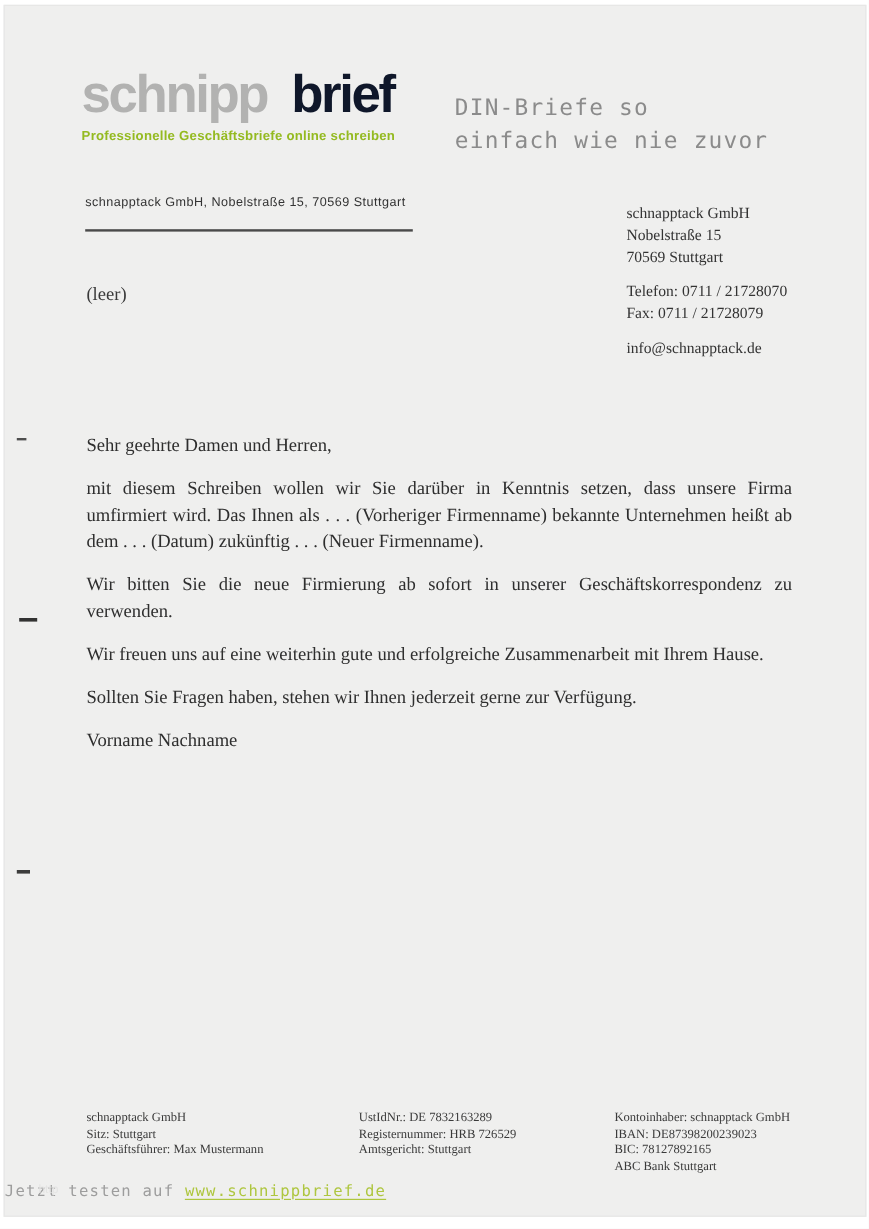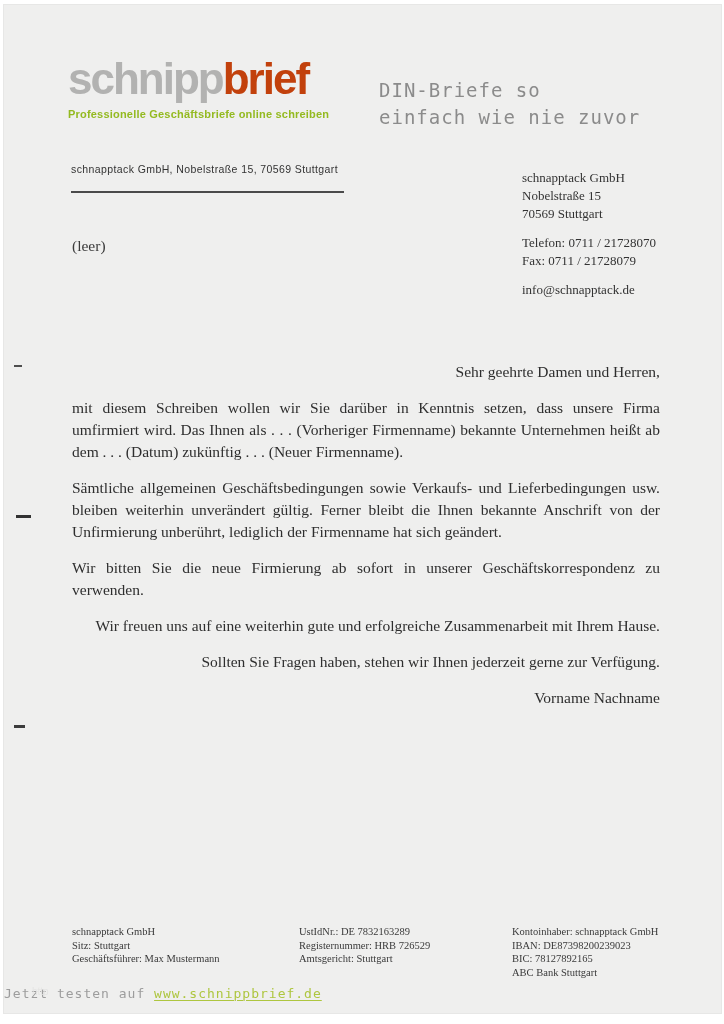--- a/index.html
+++ b/index.html
@@ -11,21 +11,21 @@
     position:absolute;top:4px;left:3px;right:2px;bottom:10px;
     background:#efefee;border:1px solid #e7e7e6;box-sizing:border-box;
   }
   
   .logo{position:absolute;left:64px;top:52px;}
   .logo-text{
     font-family:"Liberation Sans", sans-serif;font-weight:bold;
     font-size:44px;letter-spacing:-2px;line-height:44px;
   }
   .logo-gray{color:#b2b2b1;}
-  .logo-green{color:#c2410c;}
+  .logo-green{color:#0f172a;margin-left:20px;}
   .tagline{
     font-family:"Liberation Sans", sans-serif;font-weight:bold;
     font-size:11px;color:#94ba20;margin-top:7px;letter-spacing:.2px;
   }
   .slogan{
     position:absolute;left:349px;top:72px;
     font-family:"DejaVu Sans Mono", monospace;
     font-size:19px;line-height:27px;color:#8b8b8b;letter-spacing:1px;margin-left:26px;
   }
   
@@ -49,21 +49,21 @@
   .fold-mark{position:absolute;background:#4e4e4e;}
   .fold-top{left:10px;top:360px;width:8px;height:2px;}
   .fold-middle{left:12px;top:510px;width:15px;height:3px;background:#323232;}
   .fold-bottom{left:10px;top:720px;width:11px;height:3px;background:#3c3c3c;}
   
   .letter-body{
     position:absolute;left:68px;top:356px;width:588px;
     font-size:15.5px;line-height:22px;color:#2e2e2e;
   }
   .letter-body p{margin:0 0 14px;text-align:justify;}
-  .letter-body p.no-justify{text-align:right;}
+  .letter-body p.no-justify{text-align:left;}
   
   .foot{
     position:absolute;top:920px;left:0;width:100%;
     font-size:10.5px;line-height:13.5px;color:#3a3a3a;
   }
   .foot .col{position:absolute;top:0;white-space:nowrap;}
   .foot .col1{left:68px;}
   .foot .col2{left:295px;}
   .foot .col3{left:508px;}
   
@@ -115,21 +115,20 @@
     <div class="line">info@schnapptack.de</div>
   </div>
 
   <div class="fold-mark fold-top"></div>
   <div class="fold-mark fold-middle"></div>
   <div class="fold-mark fold-bottom"></div>
 
   <main class="letter-body">
     <p class="no-justify">Sehr geehrte Damen und Herren,</p>
     <p>mit diesem Schreiben wollen wir Sie darüber in Kenntnis setzen, dass unsere Firma umfirmiert wird. Das Ihnen als . . .  (Vorheriger Firmenname) bekannte Unternehmen heißt ab dem . . .  (Datum) zukünftig . . .  (Neuer Firmenname).</p>
-    <p>Sämtliche allgemeinen Geschäftsbedingungen sowie Verkaufs- und Lieferbedingungen usw. bleiben weiterhin unverändert gültig. Ferner bleibt die Ihnen bekannte Anschrift von der Unfirmierung unberührt, lediglich der Firmenname hat sich geändert.</p>
     <p>Wir bitten Sie die neue Firmierung ab sofort in unserer Geschäftskorrespondenz zu verwenden.</p>
     <p class="no-justify">Wir freuen uns auf eine weiterhin gute und erfolgreiche Zusammenarbeit mit Ihrem Hause.</p>
     <p class="no-justify">Sollten Sie Fragen haben, stehen wir Ihnen jederzeit gerne zur Verfügung.</p>
     <p class="no-justify">Vorname Nachname</p>
   </main>
 
   <footer class="foot">
     <div class="col col1">
       <div>schnapptack GmbH</div>
       <div>Sitz: Stuttgart</div>

